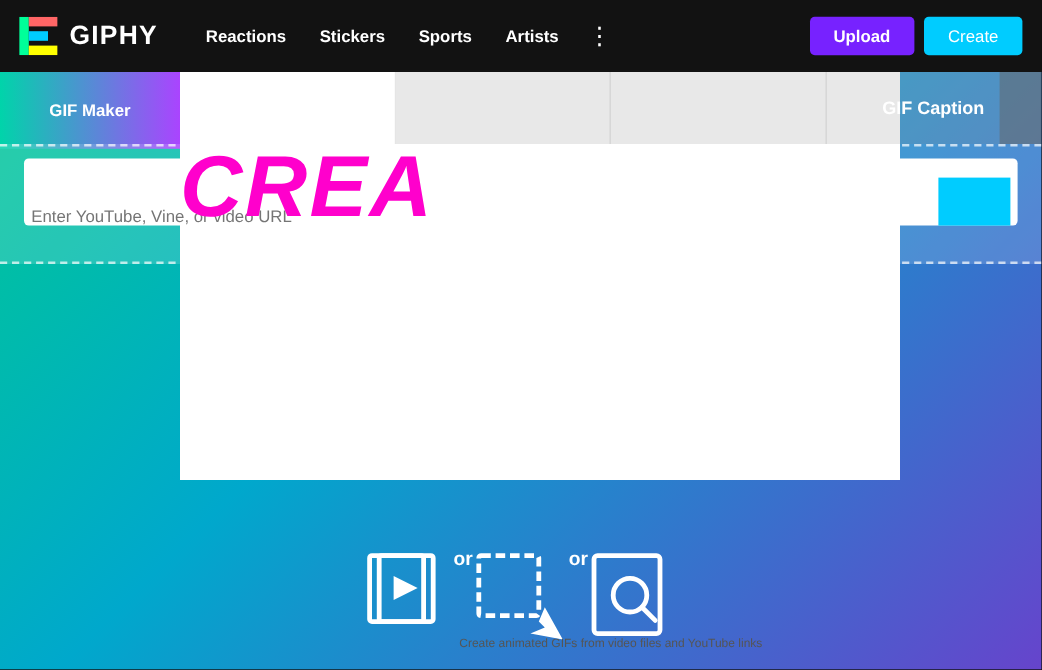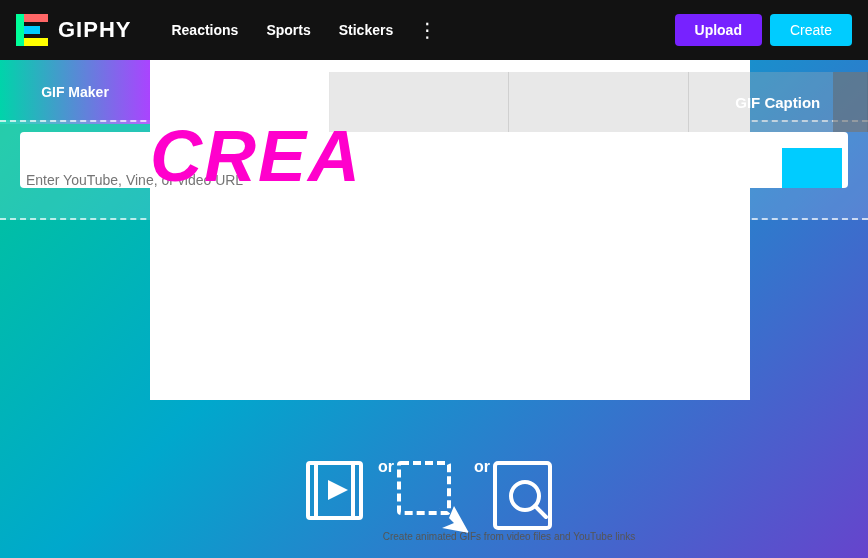--- a/index.html
+++ b/index.html
@@ -83,21 +83,21 @@
       position: relative;
       width: 868px;
       height: 498px;
       background: linear-gradient(135deg, #00c896 0%, #00a8cc 40%, #6644cc 100%);
       overflow: hidden;
     }
 
     
     .tool-tabs {
       position: absolute;
-      top: 12px;
+      top: 0;
       left: 150px;
       right: 0;
       display: flex;
       height: 60px;
       z-index: 5;
     }
     .tool-tab {
       display: flex;
       align-items: center;
       justify-content: center;
@@ -269,22 +269,23 @@
     <svg class="logo-icon" viewBox="0 0 32 32">
       <rect x="0" y="0" width="8" height="32" fill="#00ff99"></rect>
       <rect x="8" y="0" width="24" height="8" fill="#ff6666"></rect>
       <rect x="8" y="12" width="16" height="8" fill="#00ccff"></rect>
       <rect x="8" y="24" width="24" height="8" fill="#ffff00"></rect>
     </svg>
     <span class="logo-text">GIPHY</span>
   </div>
   <div class="nav-links">
     <a class="nav-link">Reactions</a>
+    <a class="nav-link">Stickers</a>
     <a class="nav-link">Sports</a>
-    <a class="nav-link">Stickers</a>
+    <a class="nav-link">Artists</a>
     <span class="nav-more">⋮</span>
   </div>
   <div class="nav-actions">
     <button class="btn-upload">Upload</button>
     <button class="btn-create">Create</button>
   </div>
 </div>
 
 <div class="main-content">
 

